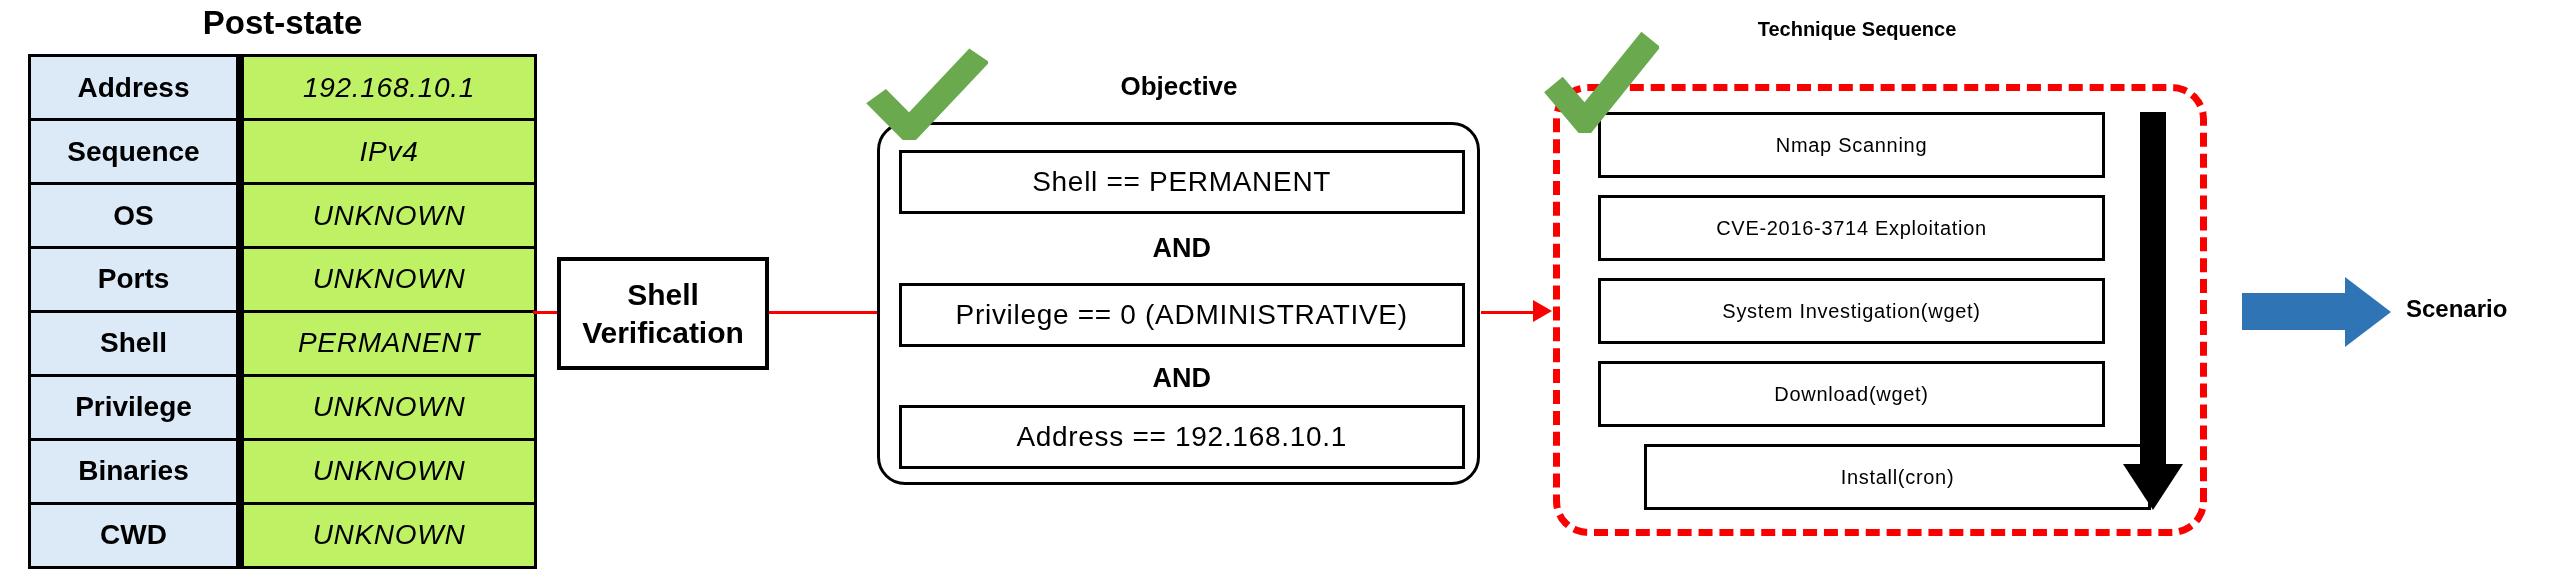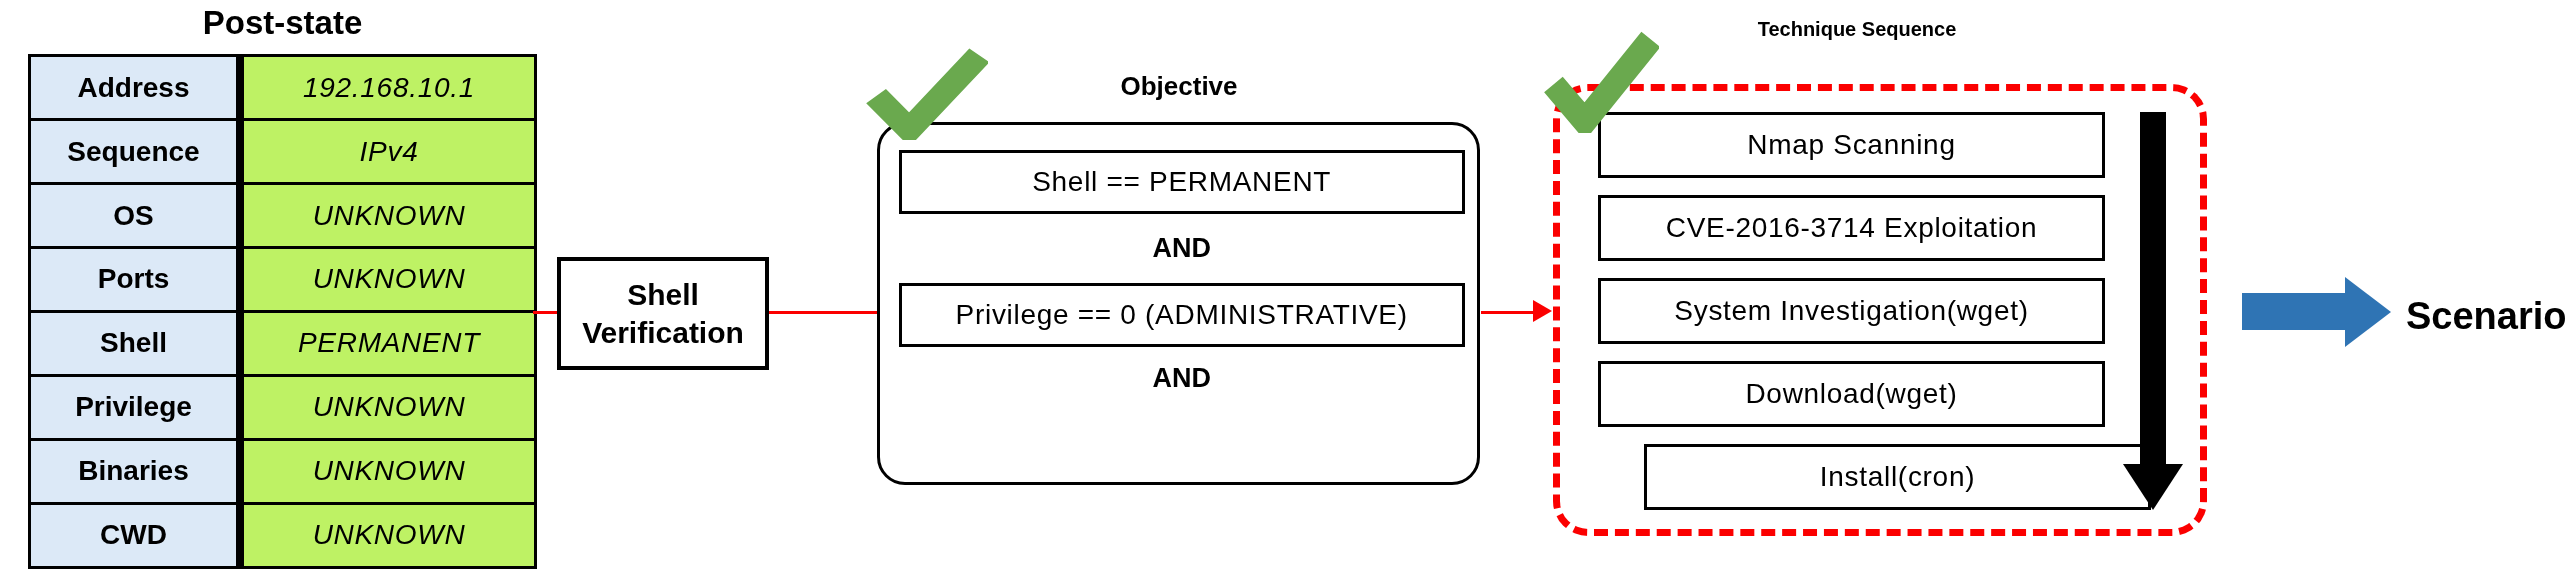--- a/index.html
+++ b/index.html
@@ -40,30 +40,30 @@
   
   .check{z-index:5;}
   .check svg{width:100%;height:100%;display:block;}
   .check-obj{left:865px;top:46px;width:123px;height:94px;}
   .check-ts{left:1543px;top:29px;width:116px;height:104px;}
 
   
   .ts-title{left:1615px;top:18px;width:484px;text-align:center;font-size:20px;font-weight:bold;}
   .ts-dashed{left:1553px;top:84px;width:654px;height:452px;border:7.6px dashed var(--connector-red);border-radius:35px;}
   .ts-step{left:1598px;width:507px;height:66px;border:3.5px solid #000;background:#fff;
-    display:flex;align-items:center;justify-content:center;font-size:28px;letter-spacing:0.7px;}
+    display:flex;align-items:center;justify-content:center;font-size:20px;letter-spacing:0.7px;}
   .ts-arrow-shaft{left:2140px;top:112px;width:26px;height:354px;background:#000;}
   .ts-arrow-head{left:2123px;top:464px;width:0;height:0;
     border-left:30px solid transparent;border-right:30px solid transparent;border-top:46px solid #000;}
 
   
   .sc-shaft{left:2242px;top:293px;width:104px;height:37px;background:var(--arrow-blue);}
   .sc-head{left:2345px;top:277px;width:0;height:0;
     border-top:35px solid transparent;border-bottom:35px solid transparent;border-left:46px solid var(--arrow-blue);}
-  .sc-label{left:2406px;top:295px;width:170px;font-size:38px;font-weight:bold;}
+  .sc-label{left:2406px;top:295px;width:170px;font-size:24px;font-weight:bold;}
 </style>
 </head>
 <body style="--connector-red: #fb0000; --arrow-blue: #2f74b4; --table-label-bg: #dce9f7;">
 
 <div class="abs ps-title">Post-state</div>
 <div class="abs ps-table" id="psTable">
     <div class="ps-row">
       <div class="ps-label">Address</div>
       <div class="ps-value">192.168.10.1</div>
     </div>
@@ -110,20 +110,21 @@
   <svg viewBox="0 0 100 90" preserveAspectRatio="none">
     <path d="M9 48 L36 80 L93 9" fill="none" stroke="#6aa94e" stroke-width="21" stroke-linecap="butt" class="check-stroke"></path>
   </svg>
 </div>
 <div class="abs obj-title">Objective</div>
 <div class="abs obj-container" id="objContainer">
     <div class="abs obj-cond" style="top: 25px;">Shell == PERMANENT</div>
     <div class="abs obj-and" style="top: 106px;">AND</div>
     <div class="abs obj-cond" style="top: 158px;">Privilege == 0 (ADMINISTRATIVE)</div>
     <div class="abs obj-and" style="top: 236px;">AND</div>
+    <div class="abs obj-cond" style="top: 280px;">Address == 192.168.10.1</div>
   </div>
 
 <div class="abs red-line" style="left:1481px;width:54px;"></div>
 <div class="abs red-arrowhead" style="left:1533px;"></div>
 
 <div class="abs ts-title">Technique Sequence</div>
 <div class="abs ts-dashed"></div>
 <div class="abs check check-ts">
   <svg viewBox="0 0 100 90" preserveAspectRatio="none">
     <path d="M9 48 L36 80 L93 9" fill="none" stroke="#6aa94e" stroke-width="21" stroke-linecap="butt" class="check-stroke"></path>

